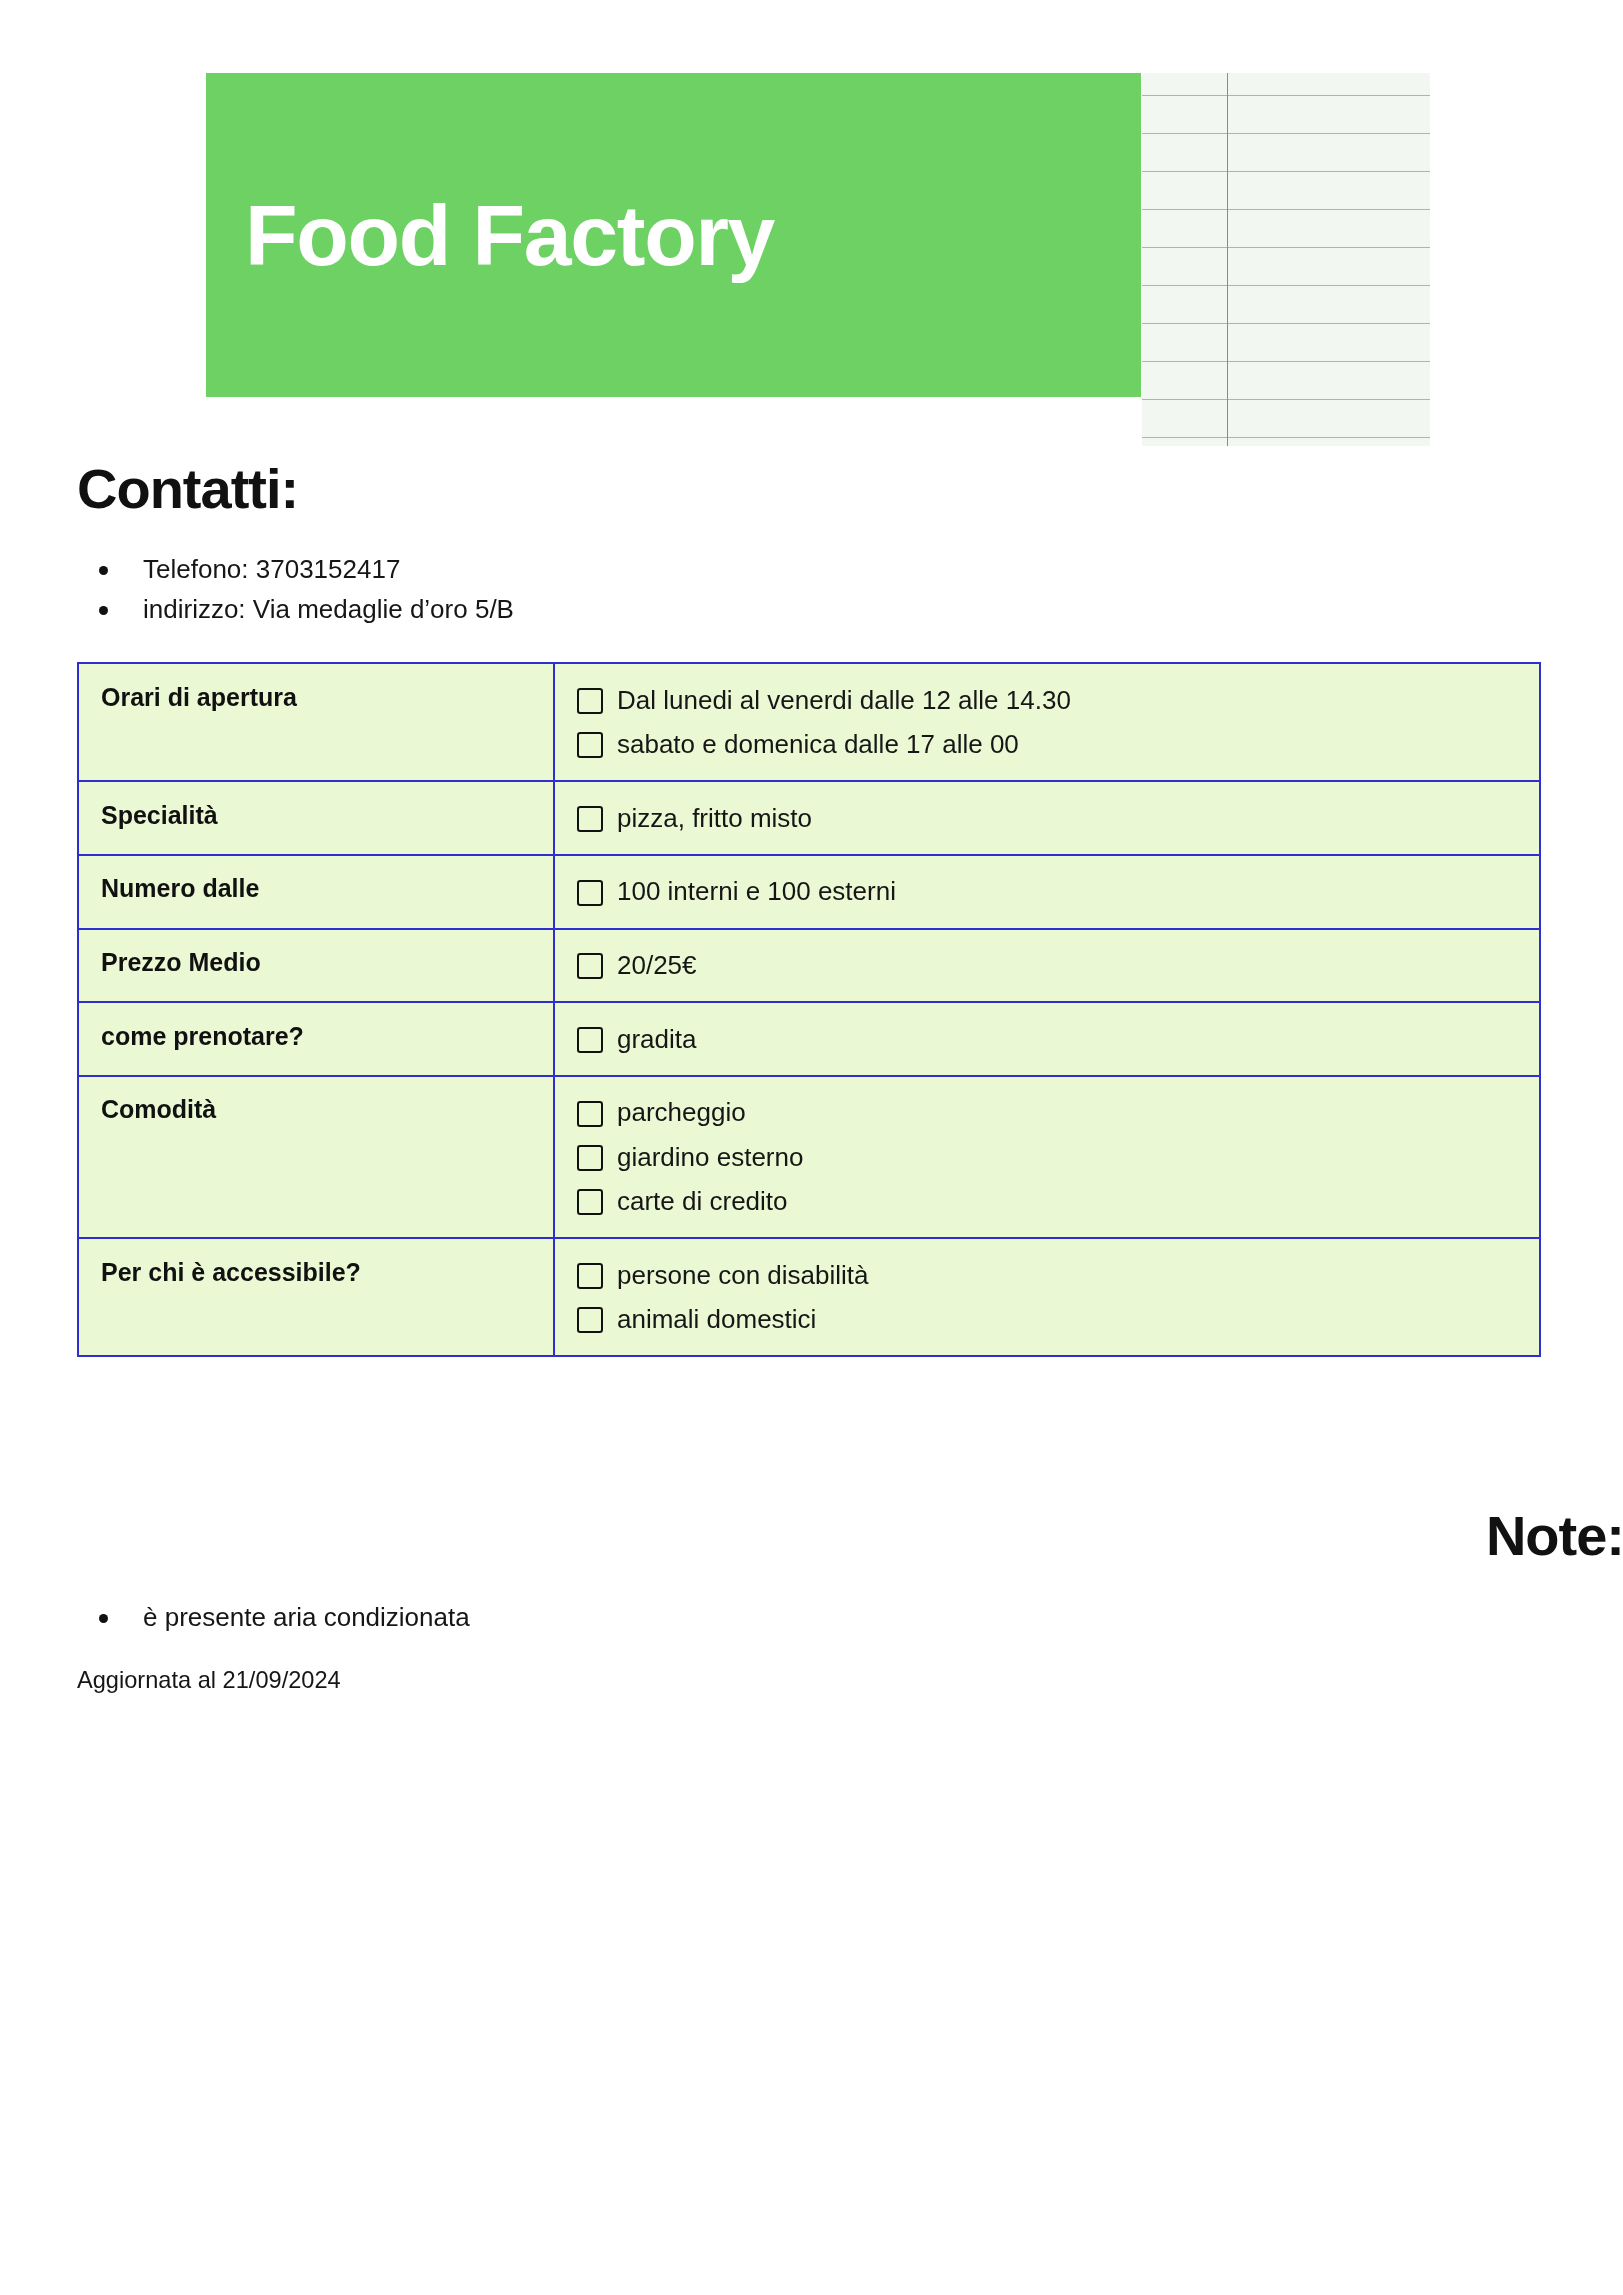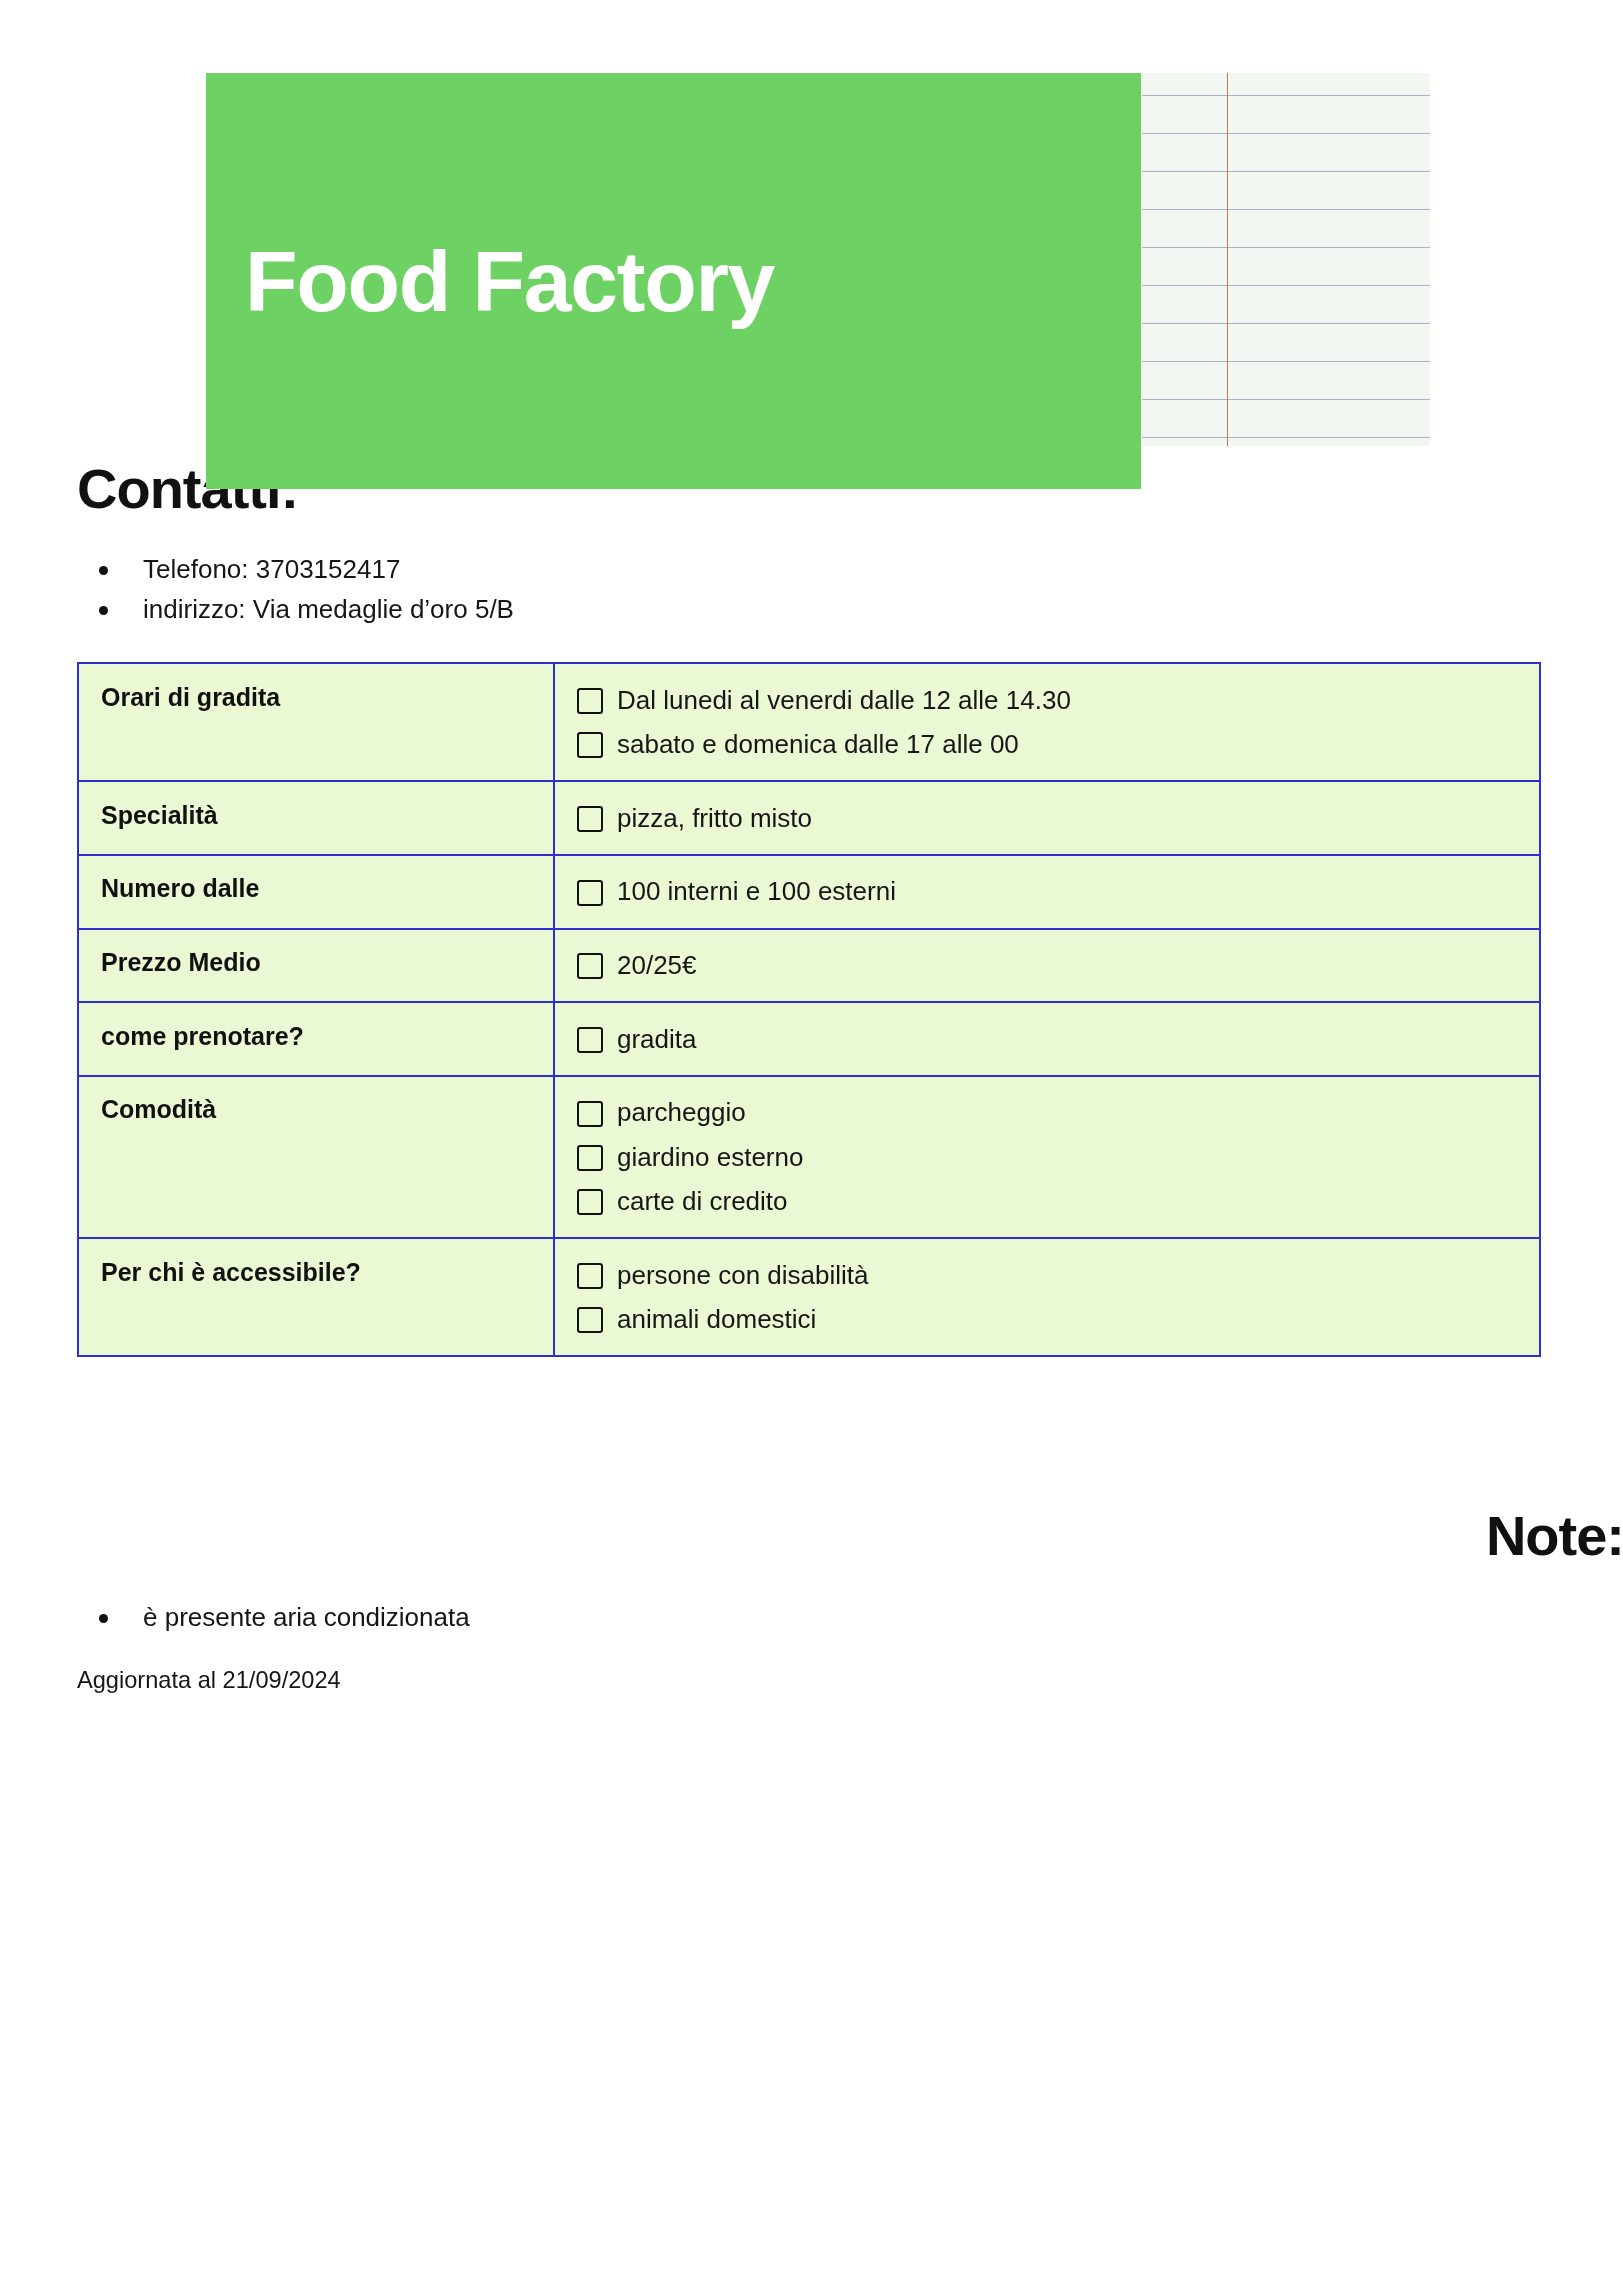--- a/index.html
+++ b/index.html
@@ -44,21 +44,21 @@
     top: 0;
     height: 100%;
     width: 1.3px;
     background: #e06a5a;
   }
   .green-banner {
     position: absolute;
     left: 206px;
     top: 0px;
     width: 935px;
-    height: 416px;
+    height: 324px;
     background: #6dd164;
     display: flex;
     align-items: center;
   }
   .banner-title {
     color: #ffffff;
     font-size: 86px;
     font-weight: 800;
     letter-spacing: -1.3px;
     margin-left: 39px;
@@ -178,21 +178,21 @@
 <h1 class="section-title" id="contatti-heading">Contatti:</h1>
 
 <ul class="bullets">
   <li>Telefono: 3703152417</li>
   <li>indirizzo: Via medaglie d’oro 5/B</li>
 </ul>
 
 <table class="info-table">
   <tbody>
     <tr>
-      <td class="label-cell">Orari di gradita</td>
+      <td class="label-cell">Orari di apertura</td>
       <td class="value-cell">
         <div class="chk-row">
           <span class="chk-box"></span>
           <span class="chk-text">Dal lunedi al venerdi dalle 12 alle 14.30</span>
         </div>
         <div class="chk-row">
           <span class="chk-box"></span>
           <span class="chk-text">sabato e domenica dalle 17 alle 00</span>
         </div>
       </td>

